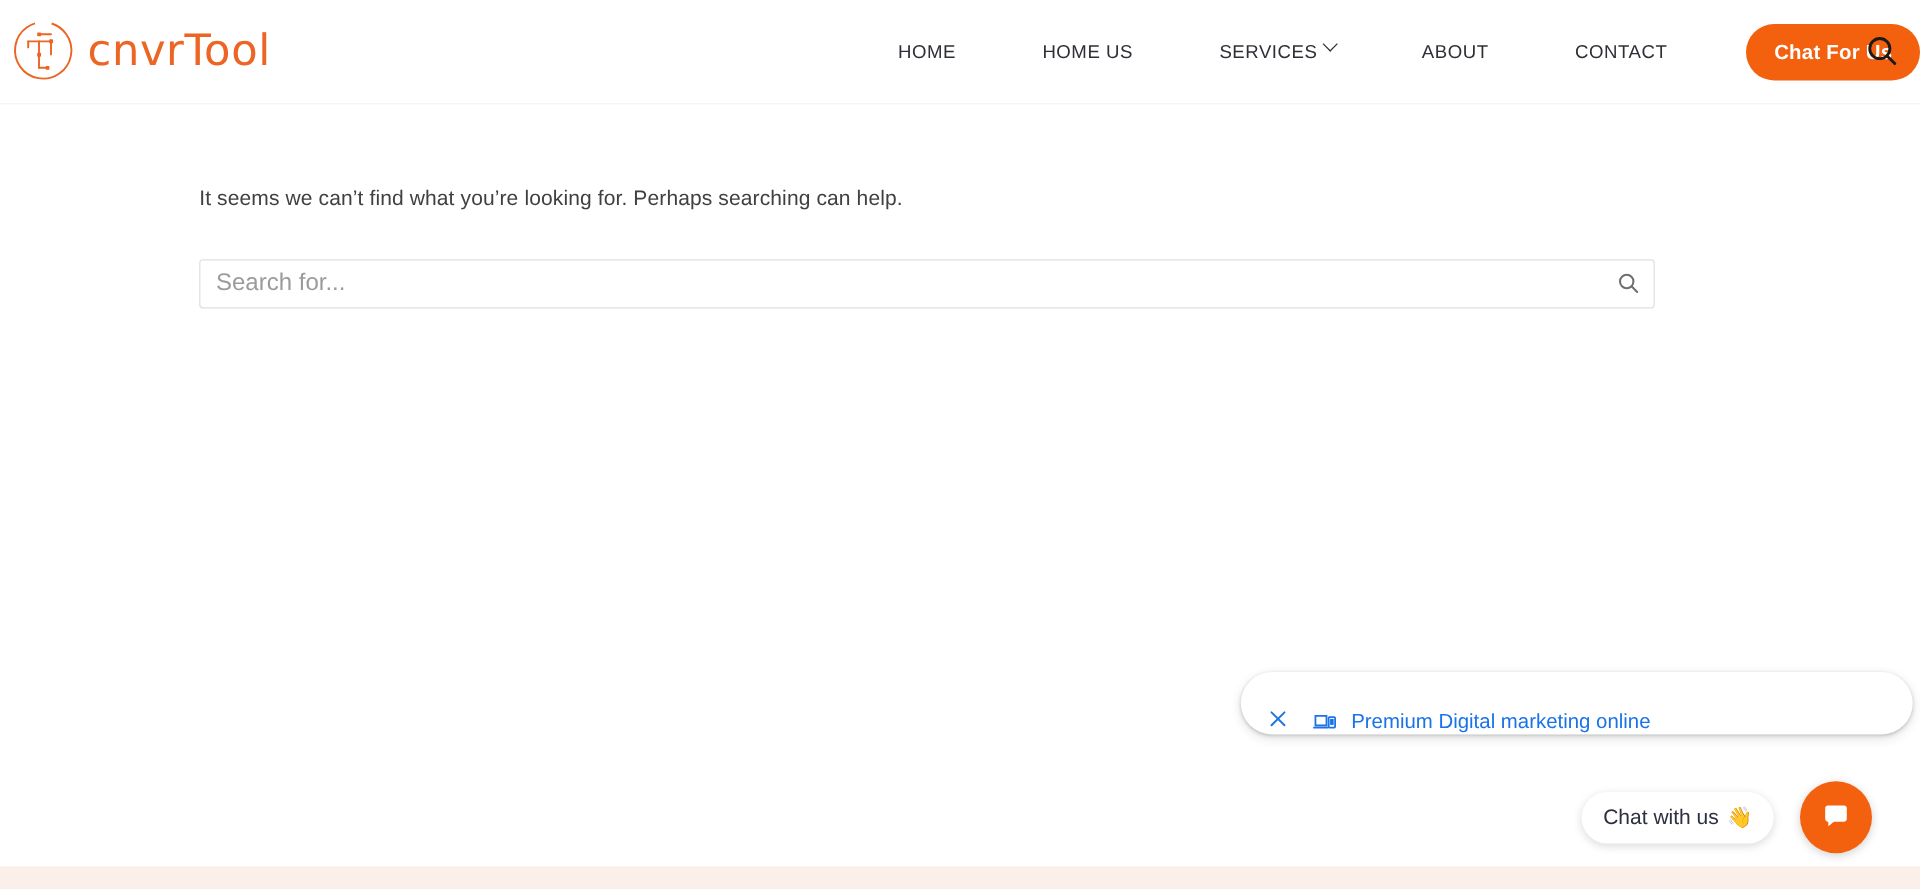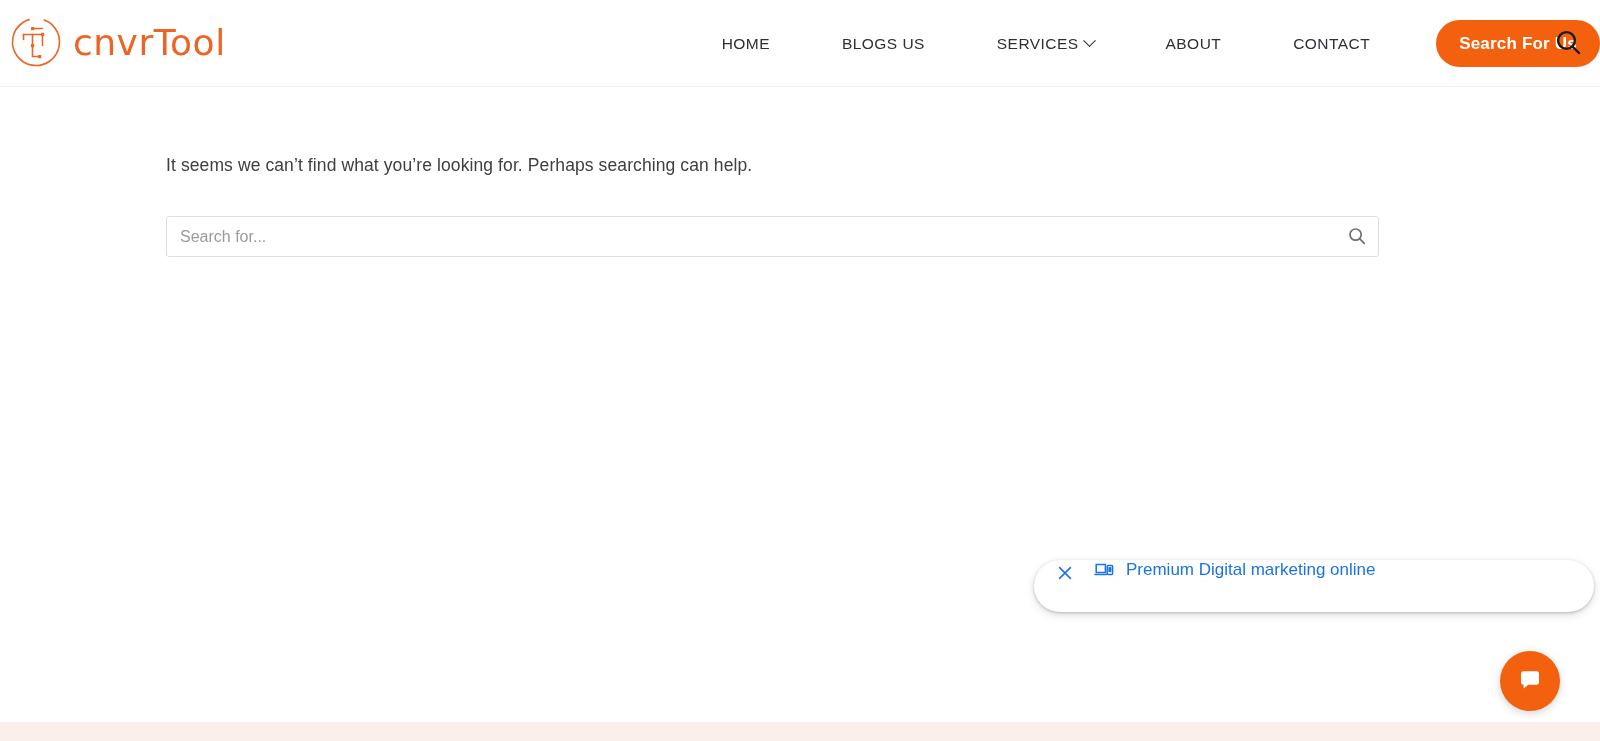--- a/index.html
+++ b/index.html
@@ -64,21 +64,21 @@
   }
   .nav-list {
     display: flex;
     align-items: center;
     list-style: none;
     gap: 0;
   }
   .nav-item { position: relative; }
   .nav-link {
     display: inline-flex;
-    align-items: center;
+    align-items: flex-start;
     gap: 6px;
     padding: 0 36px;
     font-size: 15.5px;
     letter-spacing: 0.45px;
     color: #2d2f35;
     text-decoration: none;
     white-space: nowrap;
     font-family: "Liberation Sans", sans-serif;
   }
   .nav-link .chev {
@@ -146,21 +146,21 @@
     width: 1213px;
     height: 41px;
   }
   .search-input {
     width: 100%;
     height: 41px;
     padding: 0 44px 0 13px;
     border: 1px solid #dfdfdf;
     border-radius: 3px;
     background: #ffffff;
-    font-size: 16px;
+    font-size: 20px;
     color: #8b5cf6;
     outline: none;
     font-family: "Liberation Sans", sans-serif;
   }
   .search-input::placeholder { color: #9b9b9b; }
   .search-submit {
     position: absolute;
     right: 8px;
     top: 7px;
     width: 28px;
@@ -178,21 +178,21 @@
   .cast-toast {
     position: absolute;
     left: 1034px;
     top: 560px;
     width: 560px;
     height: 52px;
     background: #ffffff;
     border-radius: 26px;
     box-shadow: 0 1px 3px rgba(60,64,67,0.28), 0 3px 9px rgba(60,64,67,0.16);
     display: flex;
-    align-items: flex-start;
+    align-items: flex-end;
     padding-left: 18px;
     gap: 16px;
   }
   .cast-close {
     width: 26px;
     height: 26px;
     background: none;
     border: none;
     cursor: pointer;
     padding: 0;
@@ -294,41 +294,41 @@
 
     <nav class="main-nav">
       <ul class="nav-list">
         <li class="nav-item">
           <a class="nav-link" href="#">
             <span>HOME</span>
           </a>
         </li>
         <li class="nav-item">
           <a class="nav-link" href="#">
-            <span>BLOGS US</span>
+            <span>HOME US</span>
           </a>
         </li>
         <li class="nav-item">
           <a class="nav-link" href="#">
             <span>SERVICES</span>
             <span class="chev"></span>
           </a>
         </li>
         <li class="nav-item">
           <a class="nav-link" href="#">
             <span>ABOUT</span>
           </a>
         </li>
         <li class="nav-item">
           <a class="nav-link" href="#">
             <span>CONTACT</span>
           </a>
         </li>
         <li class="nav-item">
-          <button class="cta-button">Search For Us</button>
+          <button class="cta-button">Chat For Us</button>
         </li>
       </ul>
     </nav>
 
     <button class="header-search">
       <span>
         <svg width="28" height="28" viewBox="0 0 28 28" fill="none" xmlns="http://www.w3.org/2000/svg">
           <circle cx="12.5" cy="12.5" r="8.4" stroke="#1a1a1a" stroke-width="2.4"></circle>
           <path d="M18.8 18.8 L25 25" stroke="#1a1a1a" stroke-width="2.4" stroke-linecap="round"></path>
         </svg>
@@ -362,20 +362,24 @@
       <svg width="20" height="20" viewBox="0 0 20 20" fill="none" xmlns="http://www.w3.org/2000/svg">
         <path d="M2.2 4.6 H11.4 V12.6 H2.2 Z" stroke="#1a73e8" stroke-width="1.5" fill="none"></path>
         <path d="M1 14.4 H12.4" stroke="#1a73e8" stroke-width="1.5" stroke-linecap="round"></path>
         <rect x="13.2" y="5.6" width="5.4" height="8.8" rx="0.9" stroke="#1a73e8" stroke-width="1.5" fill="none"></rect>
         <rect x="14.4" y="7.1" width="3" height="5" fill="#1a73e8"></rect>
       </svg>
     </span>
     <span class="cast-label">Premium Digital marketing online</span>
   </div>
 
+  <div class="chat-bubble">
+    <span class="chat-bubble-text">Chat with us</span>
+    <span class="chat-bubble-emoji">👋</span>
+  </div>
 
   <button class="chat-launcher">
     <span>
       <svg width="28" height="28" viewBox="0 0 28 28" fill="none" xmlns="http://www.w3.org/2000/svg">
         <path d="M5 7.4 C5 6.2 6 5.2 7.2 5.2 H20.8 C22 5.2 23 6.2 23 7.4 V16.6 C23 17.8 22 18.8 20.8 18.8 H12.2 L7.6 22.6 V18.8 H7.2 C6 18.8 5 17.8 5 16.6 Z" fill="#ffffff"></path>
       </svg>
     </span>
   </button>
 
   <div class="footer-band"></div>

